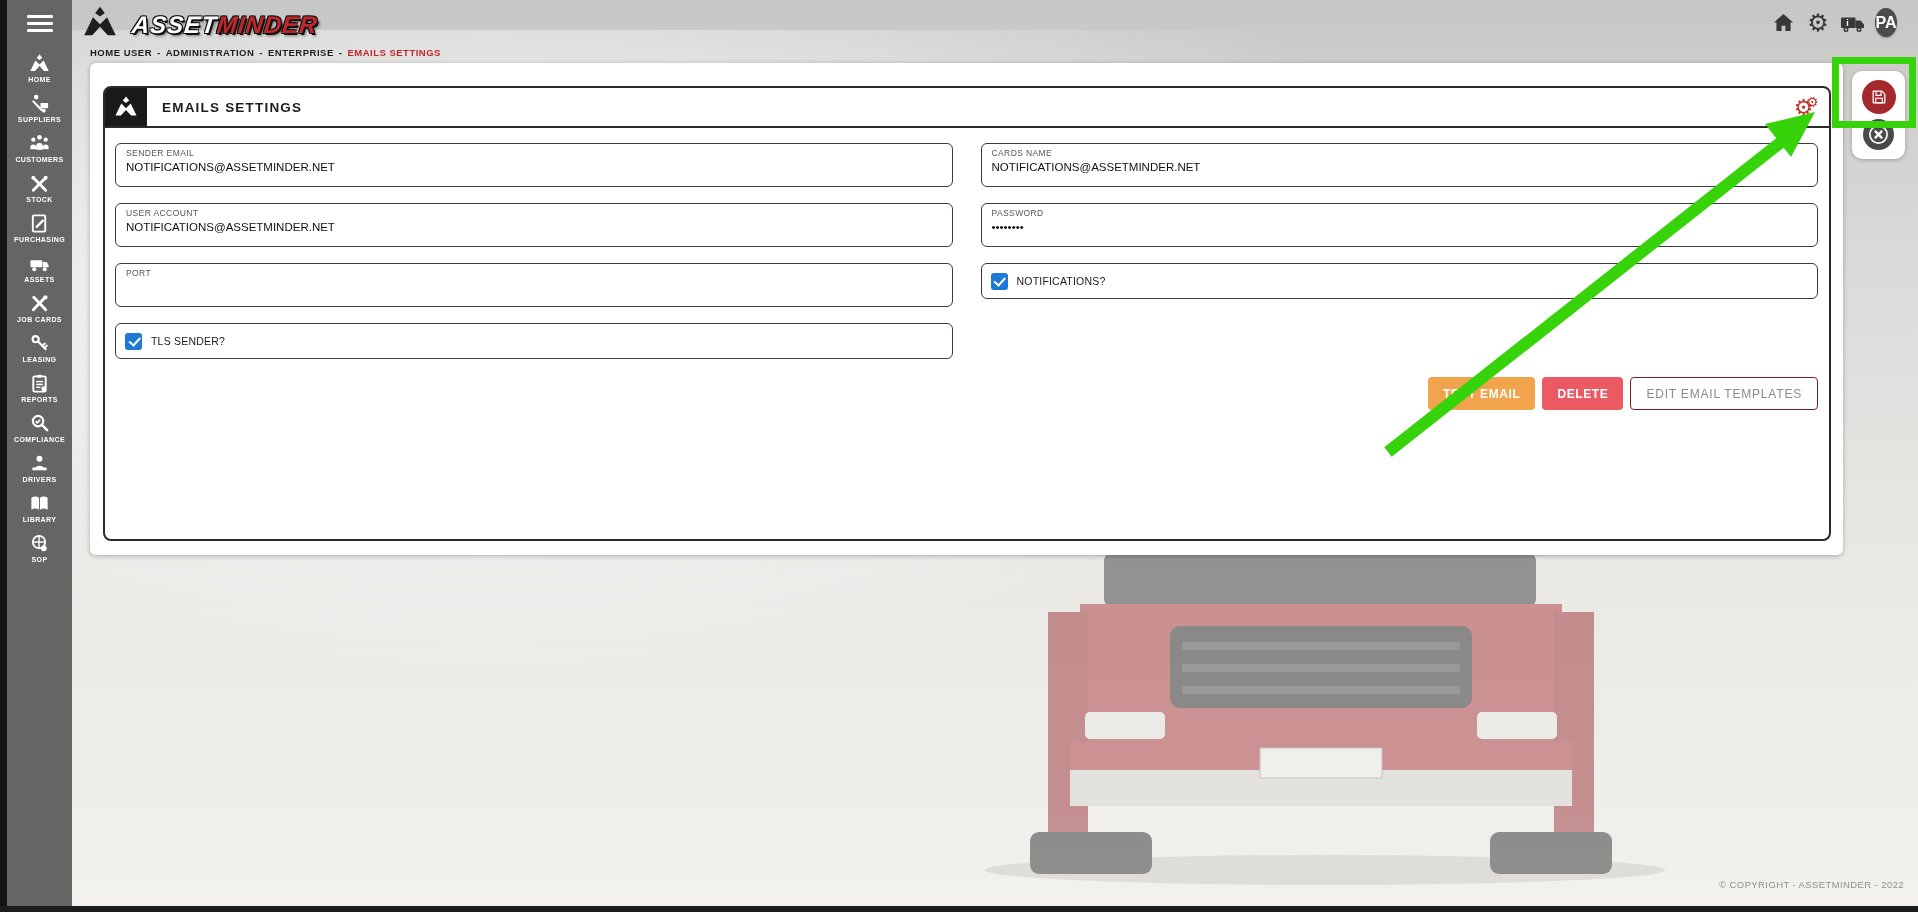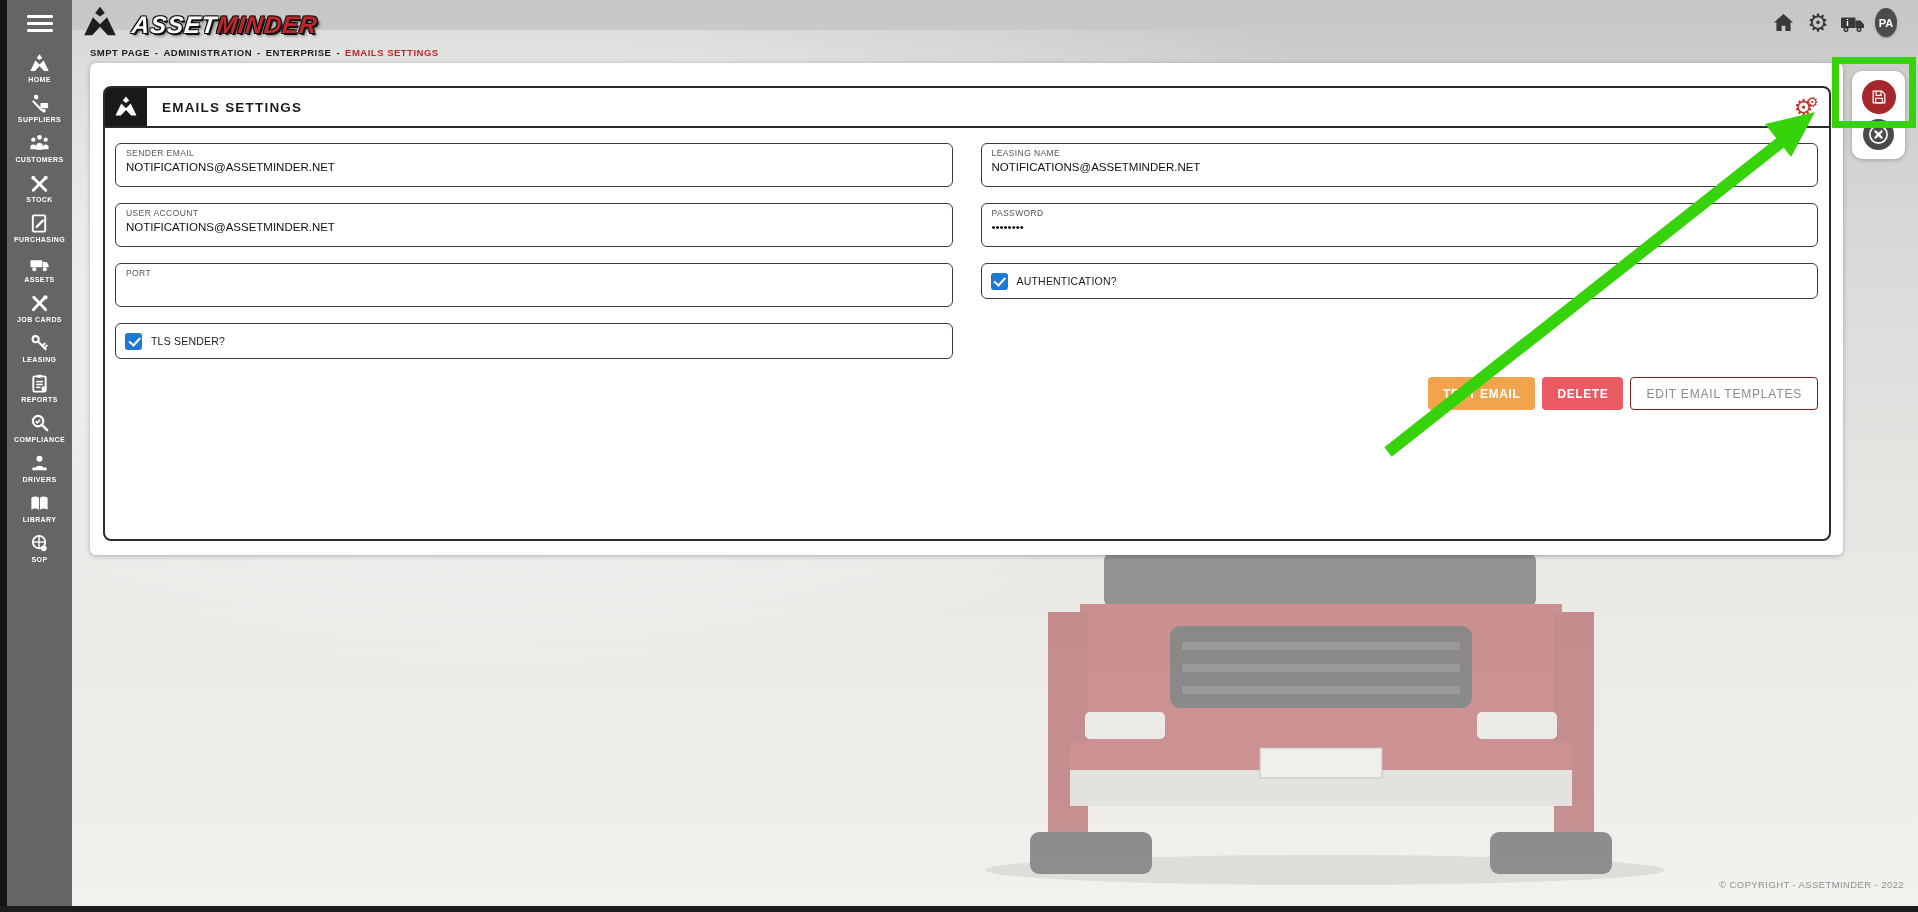--- a/index.html
+++ b/index.html
@@ -32,21 +32,21 @@
   .brand { position:absolute; left:82px; top:6px; display:flex; align-items:center; gap:14px; z-index:3; }
   .brand-mark svg { width:36px; height:33px; }
   .brand-text { font-size:24px; font-weight:900; font-style:italic; letter-spacing:1px; transform:skewX(-6deg);
                 text-shadow:-1px -1px 0 #111, 1px -1px 0 #111, -1px 1px 0 #111, 2px 2px 0 #111, 3px 3px 3px rgba(0,0,0,.45); }
   .brand-asset { color:#fff; }
   .brand-minder { color:#c0272d; }
   .topbar-icons { position:absolute; left:1770px; top:8px; display:flex; align-items:center; gap:9px; z-index:3; }
   .tb-icon { width:26px; height:26px; display:flex; align-items:center; justify-content:center; cursor:pointer; }
   .glyph { font-family:"DejaVu Sans", sans-serif; }
   .gear-glyph { font-size:24px; color:#383838; line-height:1; }
-  .avatar { width:22px; height:29px; border-radius:50%; background:#4b4b4b; color:#fff; font-size:11px; font-weight:bold;
+  .avatar { width:22px; height:29px; border-radius:50%; background:#4b4b4b; color:#fff; font-size:16px; font-weight:bold;
             display:flex; align-items:center; justify-content:center; cursor:pointer; box-shadow:0 1px 2px rgba(0,0,0,.3); }
 
   
   .breadcrumb { position:absolute; left:90px; top:47px; font-size:9.5px; font-weight:bold; letter-spacing:.5px; color:#1c1c1c; z-index:3; }
   .breadcrumb .sep { margin:0 5px; color:#1c1c1c; }
   .crumb { cursor:pointer; }
   .crumb-active { color:#c0272d; }
 
   
   .container { position:absolute; left:90px; top:63px; width:1753px; height:492px; background:#fff; border-radius:6px;
@@ -301,21 +301,21 @@
           <circle cx="6" cy="17.5" r="1" fill="#cfcfcf"></circle>
         <circle cx="19" cy="17.5" r="2.5" fill="#383838"></circle>
           <circle cx="19" cy="17.5" r="1" fill="#cfcfcf"></circle>
         <text x="6.3" y="13.5" font-size="9" font-weight="bold" fill="#fff" font-family="Liberation Sans, sans-serif">i</text>
       </svg>
     </div>
     <div class="avatar">PA</div>
   </div>
 
   <div class="breadcrumb">
-    <span class="crumb">SMPT PAGE</span><span class="sep">-</span><span class="crumb">ADMINISTRATION</span><span class="sep">-</span><span class="crumb">ENTERPRISE</span><span class="sep">-</span><span class="crumb crumb-active">EMAILS SETTINGS</span>
+    <span class="crumb">HOME USER</span><span class="sep">-</span><span class="crumb">ADMINISTRATION</span><span class="sep">-</span><span class="crumb">ENTERPRISE</span><span class="sep">-</span><span class="crumb crumb-active">EMAILS SETTINGS</span>
   </div>
 
   <div class="container">
     <div class="card">
       <div class="card-header">
         <div class="card-chip">
           <svg viewBox="0 0 24 22">
               <use href="#am-mark" fill="#fff"></use>
             </svg>
         </div>
@@ -326,40 +326,40 @@
         </div>
       </div>
 
       <div class="card-body">
 
         <div class="field">
           <div class="field-label">SENDER EMAIL</div>
           <div class="field-value">NOTIFICATIONS@ASSETMINDER.NET</div>
         </div>
         <div class="field">
-          <div class="field-label">LEASING NAME</div>
+          <div class="field-label">CARDS NAME</div>
           <div class="field-value">NOTIFICATIONS@ASSETMINDER.NET</div>
         </div>
 
         <div class="field">
           <div class="field-label">USER ACCOUNT</div>
           <div class="field-value">NOTIFICATIONS@ASSETMINDER.NET</div>
         </div>
         <div class="field">
           <div class="field-label">PASSWORD</div>
           <div class="field-value">••••••••</div>
         </div>
 
         <div class="field">
           <div class="field-label">PORT</div>
         </div>
 
         <div class="check-row">
           <span class="checkbox"></span>
-          <span class="check-label">AUTHENTICATION?</span>
+          <span class="check-label">NOTIFICATIONS?</span>
         </div>
         <div class="check-row">
           <span class="checkbox"></span>
           <span class="check-label">TLS SENDER?</span>
         </div>
 
         <div class="btn-row">
           <button class="btn btn-test">TEST EMAIL</button>
           <button class="btn btn-delete">DELETE</button>
           <button class="btn btn-edit">EDIT EMAIL TEMPLATES</button>

